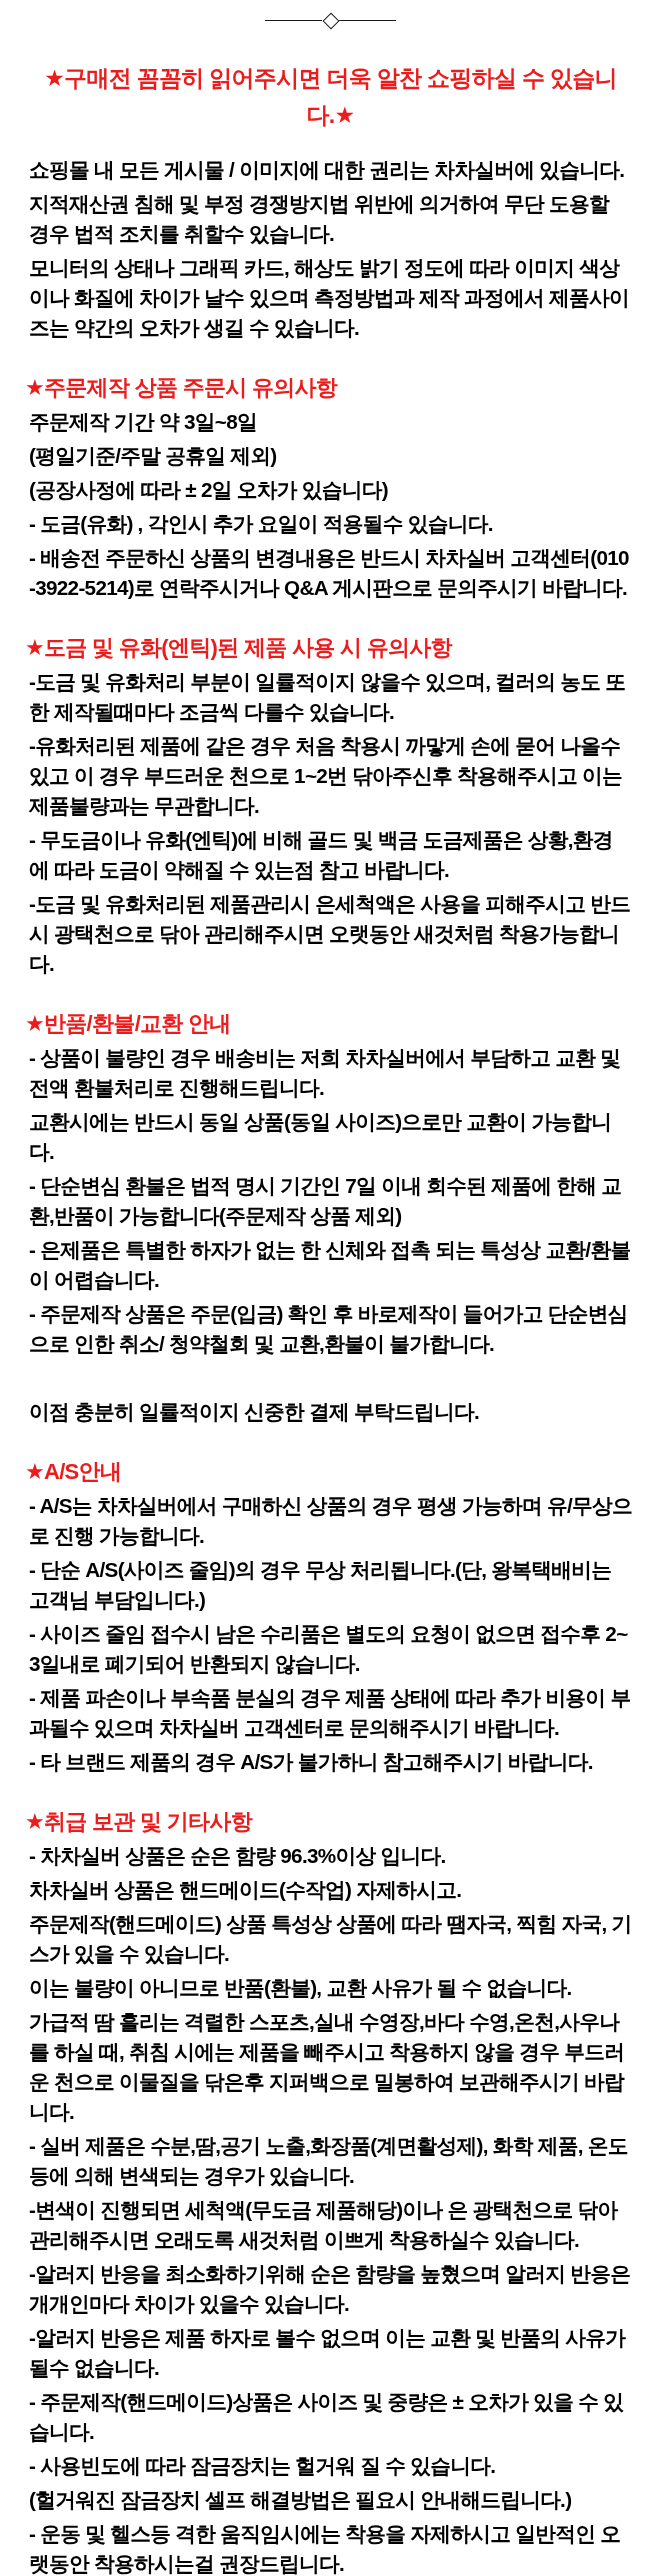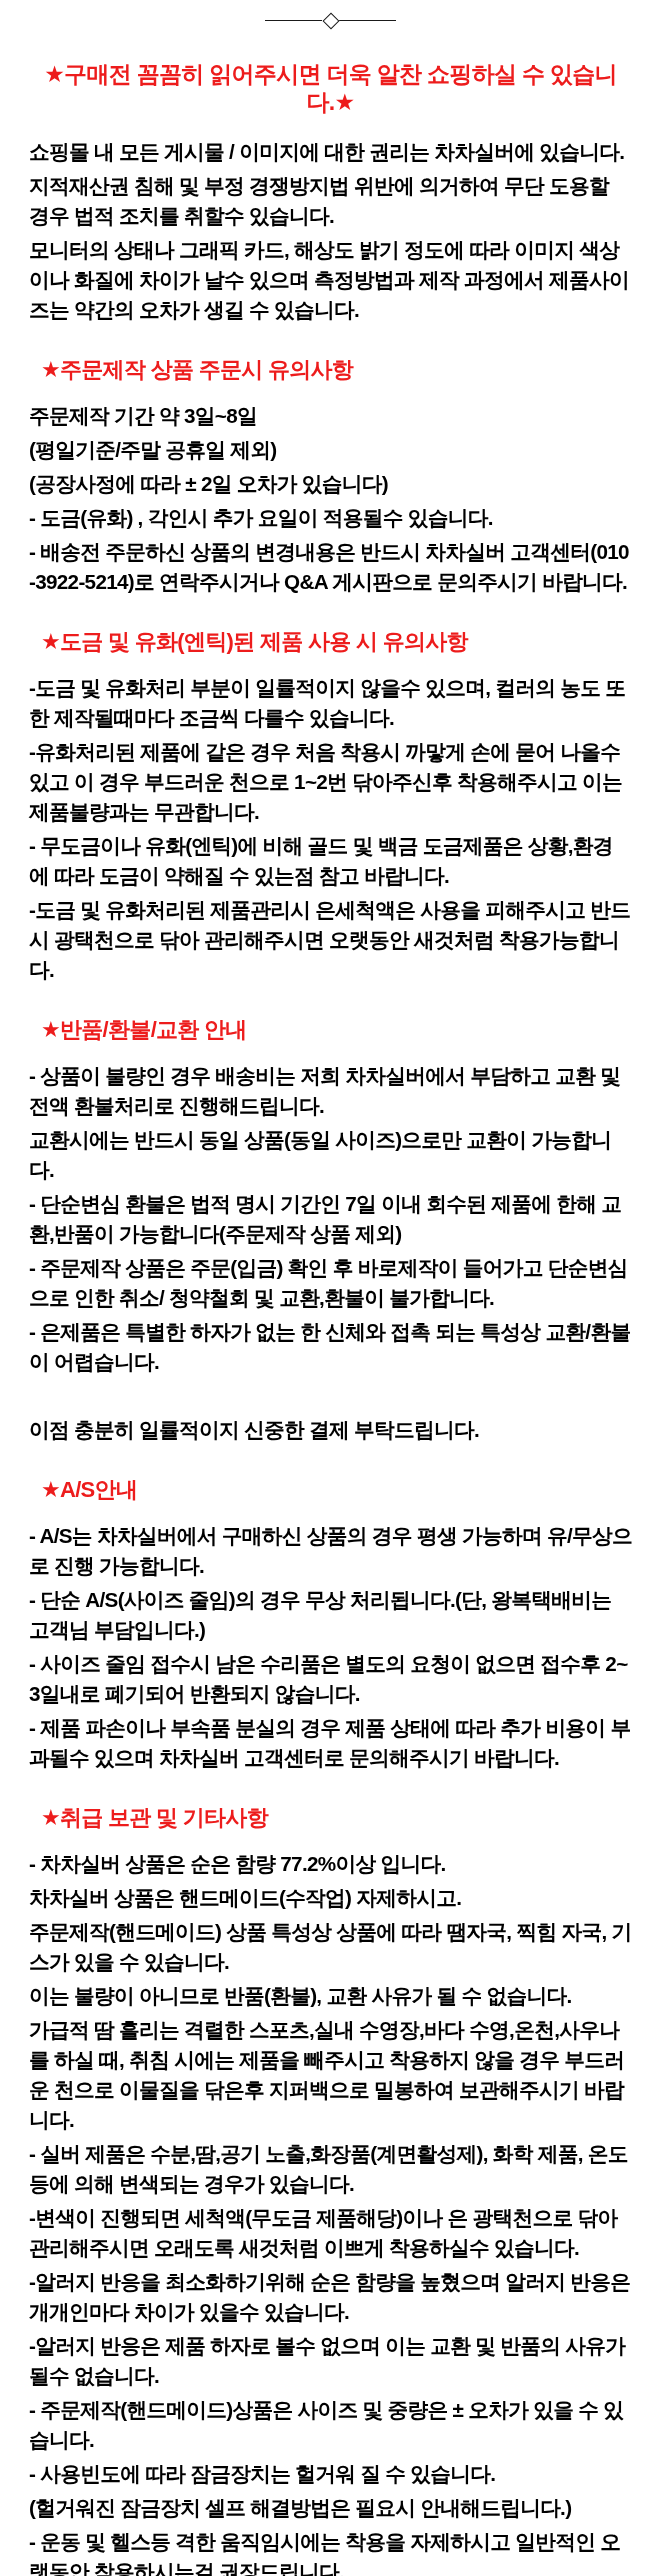--- a/index.html
+++ b/index.html
@@ -36,30 +36,30 @@
     width: 10px;
     height: 10px;
     border: 1.3px solid #1a1a1a;
     background: #ffffff;
     transform: rotate(45deg);
     margin: 0 2.7px;
   }
   .title {
     color: var(--accent, #ed1c1c);
     font-size: 23px;
-    line-height: 28px;
+    line-height: 37px;
     text-align: center;
     margin: 33px 0 21.3px 0;
     letter-spacing: -0.7px;
   }
   .sec-heading {
     color: var(--accent, #ed1c1c);
     font-size: 22px;
     line-height: 30px;
-    margin: 16px;
+    margin: 0;
     letter-spacing: -0.7px;
     word-break: break-all;
   }
   section + section {
     margin-top: 30px;
   }
   .para {
     font-size: 20.7px;
     line-height: 30px;
     margin: 4px;
@@ -99,35 +99,36 @@
         <p class="para">-도금 및 유화처리 부분이 일률적이지 않을수 있으며, 컬러의 농도 또한 제작될때마다 조금씩 다를수 있습니다.</p>
         <p class="para">-유화처리된 제품에 같은 경우 처음 착용시 까맣게 손에 묻어 나올수 있고 이 경우 부드러운 천으로 1~2번 닦아주신후 착용해주시고 이는 제품불량과는 무관합니다.</p>
         <p class="para">- 무도금이나 유화(엔틱)에 비해 골드 및 백금 도금제품은 상황,환경에 따라 도금이 약해질 수 있는점 참고 바랍니다.</p>
         <p class="para">-도금 및 유화처리된 제품관리시 은세척액은 사용을 피해주시고 반드시 광택천으로 닦아 관리해주시면 오랫동안 새것처럼 착용가능합니다.</p>
       </section>
       <section>
         <h2 class="sec-heading">★반품/환불/교환 안내</h2>
         <p class="para">- 상품이 불량인 경우 배송비는 저희 차차실버에서 부담하고 교환 및 전액 환불처리로 진행해드립니다.</p>
         <p class="para">교환시에는 반드시 동일 상품(동일 사이즈)으로만 교환이 가능합니다.</p>
         <p class="para">- 단순변심 환불은 법적 명시 기간인 7일 이내 회수된 제품에 한해 교환,반품이 가능합니다(주문제작 상품 제외)</p>
+        <p class="para">- 은제품은 특별한 하자가 없는 한 신체와 접촉 되는 특성상 교환/환불이 어렵습니다.</p>
         <p class="para">- 주문제작 상품은 주문(입금) 확인 후 바로제작이 들어가고 단순변심으로 인한 취소/ 청약철회 및 교환,환불이 불가합니다.</p>
-        <p class="para">- 은제품은 특별한 하자가 없는 한 신체와 접촉 되는 특성상 교환/환불이 어렵습니다.</p>
         <p class="para blank"></p>
         <p class="para">이점 충분히 일률적이지 신중한 결제 부탁드립니다.</p>
       </section>
       <section>
         <h2 class="sec-heading">★A/S안내</h2>
         <p class="para">- A/S는 차차실버에서 구매하신 상품의 경우 평생 가능하며 유/무상으로 진행 가능합니다.</p>
         <p class="para">- 단순 A/S(사이즈 줄임)의 경우 무상 처리됩니다.(단, 왕복택배비는 고객님 부담입니다.)</p>
         <p class="para">- 사이즈 줄임 접수시 남은 수리품은 별도의 요청이 없으면 접수후 2~3일내로 폐기되어 반환되지 않습니다.</p>
         <p class="para">- 제품 파손이나 부속품 분실의 경우 제품 상태에 따라 추가 비용이 부과될수 있으며 차차실버 고객센터로 문의해주시기 바랍니다.</p>
+        <p class="para">- 타 브랜드 제품의 경우 A/S가 불가하니 참고해주시기 바랍니다.</p>
       </section>
       <section>
         <h2 class="sec-heading">★취급 보관 및 기타사항</h2>
-        <p class="para">- 차차실버 상품은 순은 함량 77.2%이상 입니다.</p>
+        <p class="para">- 차차실버 상품은 순은 함량 96.3%이상 입니다.</p>
         <p class="para">차차실버 상품은 핸드메이드(수작업) 자제하시고.</p>
         <p class="para">주문제작(핸드메이드) 상품 특성상 상품에 따라 땜자국, 찍힘 자국, 기스가 있을 수 있습니다.</p>
         <p class="para">이는 불량이 아니므로 반품(환불), 교환 사유가 될 수 없습니다.</p>
         <p class="para">가급적 땀 흘리는 격렬한 스포츠,실내 수영장,바다 수영,온천,사우나를 하실 때, 취침 시에는 제품을 빼주시고 착용하지 않을 경우 부드러운 천으로 이물질을 닦은후 지퍼백으로 밀봉하여 보관해주시기 바랍니다.</p>
         <p class="para">- 실버 제품은 수분,땀,공기 노출,화장품(계면활성제), 화학 제품, 온도 등에 의해 변색되는 경우가 있습니다.</p>
         <p class="para">-변색이 진행되면 세척액(무도금 제품해당)이나 은 광택천으로 닦아 관리해주시면 오래도록 새것처럼 이쁘게 착용하실수 있습니다.</p>
         <p class="para">-알러지 반응을 최소화하기위해 순은 함량을 높혔으며 알러지 반응은 개개인마다 차이가 있을수 있습니다.</p>
         <p class="para">-알러지 반응은 제품 하자로 볼수 없으며 이는 교환 및 반품의 사유가 될수 없습니다.</p>
         <p class="para">- 주문제작(핸드메이드)상품은 사이즈 및 중량은 ± 오차가 있을 수 있습니다.</p>
         <p class="para">- 사용빈도에 따라 잠금장치는 헐거워 질 수 있습니다.</p>

